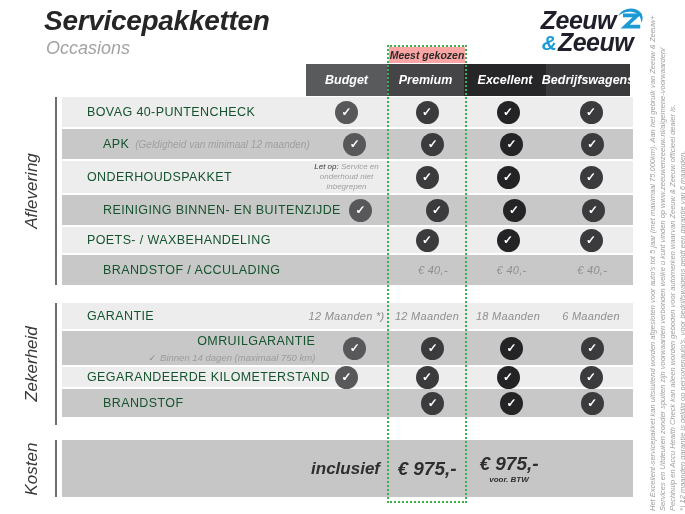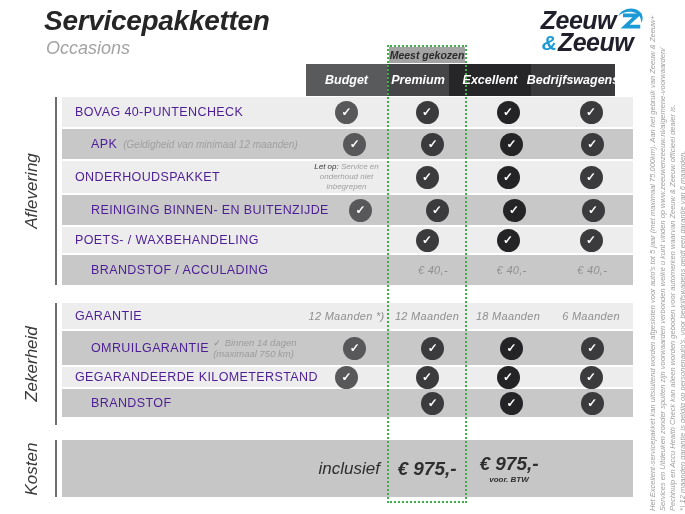--- a/index.html
+++ b/index.html
@@ -16,61 +16,61 @@
   .logo-word{font-size:25px;font-weight:bold;font-style:italic;color:#20202c;letter-spacing:-0.5px;}
   .logo-mark{width:27px;height:24px;margin-left:1px;margin-top:-4px;}
   .logo-amp{font-size:21px;font-weight:bold;font-style:italic;color:#1b9ad6;margin-right:1px;}
   .logo-row2{margin-top:-3px;margin-left:1px;}
 
   
   .col-headers{position:absolute;left:306px;top:64px;height:32px;display:flex;z-index:3;}
   .colh{display:flex;align-items:center;justify-content:center;color:#fff;
         font-weight:bold;font-style:italic;font-size:12.5px;}
   .colh0{width:81px;background:#595a5c;}
-  .colh1{width:62px;background:#454547;}
+  .colh1{width:77px;background:#454547;}
   .colh2{width:82px;background:#262628;}
   .colh3{width:84px;background:#3a3a3c;}
 
   
   .premium-outline{position:absolute;left:387px;top:45px;width:80px;height:458px;
                    border:2px dotted #3fae4e;box-sizing:border-box;z-index:6;pointer-events:none;}
-  .badge{position:absolute;left:389px;top:47px;width:76px;height:16px;background:#a3a3a3;z-index:7;
+  .badge{position:absolute;left:389px;top:47px;width:76px;height:16px;background:#fca5a5;z-index:7;
          display:flex;align-items:center;justify-content:center;
          font-size:10.5px;font-weight:bold;font-style:italic;color:#2b2b2b;white-space:nowrap;}
 
   
   .group-bar{position:absolute;left:55px;width:2px;background:#6e6e6e;}
   .group-label{position:absolute;left:12px;width:40px;display:flex;align-items:center;justify-content:center;}
   .group-label span{transform:rotate(-90deg);white-space:nowrap;font-size:17px;
                     font-style:italic;color:#3a3a3a;}
 
   
   .section{position:absolute;left:62px;width:571px;}
   .trow{display:flex;margin-bottom:2px;}
   .light{background:#ededed;}
   .dark{background:#c8c8c8;padding-left:16px;}
   .lbl{width:244px;display:flex;align-items:center;padding-left:13px;box-sizing:border-box;gap:6px;}
-  .lbl.col{align-items:center;justify-content:center;gap:4px;}
-  .lbl-main{font-size:12.5px;color:#4c1d95;letter-spacing:0.4px;white-space:nowrap;}
+  .lbl.col{flex-direction:column;align-items:flex-end;justify-content:center;gap:4px;}
+  .lbl-main{font-size:12.5px;color:#14532d;letter-spacing:0.4px;white-space:nowrap;margin-left:12px;}
   .lbl-note{font-size:10px;font-style:italic;color:#9f9f9f;white-space:nowrap;}
   .sub-line{font-size:9.5px;font-style:italic;color:#9b9b9b;}
   .sub-check{font-style:normal;color:#8a8a8a;margin-right:4px;font-size:9px;}
   .cell{display:flex;align-items:center;justify-content:center;}
   .cw0{width:81px;}.cw1{width:80px;}.cw2{width:82px;}.cw3{width:84px;}
   .chk{width:23px;height:23px;border-radius:50%;display:flex;align-items:center;justify-content:center;
        color:#fff;font-size:12px;font-weight:bold;}
   .c0{background:#58585a;}.c1{background:#3b3b3d;}.c2{background:#242426;}.c3{background:#3b3b3d;}
   .val{font-size:11px;font-style:italic;color:#8f8f8f;letter-spacing:0.3px;white-space:nowrap;}
   .bnote{font-size:8px;line-height:1.25;text-align:center;color:#9f9f9f;font-style:italic;padding:0 3px;}
   .bnote .nb{color:#3a3a3a;font-weight:normal;}
 
   
   .kosten{position:absolute;left:62px;top:440px;width:571px;height:57px;background:#c6c6c6;
           display:flex;align-items:center;}
-  .k-incl{width:325px;text-align:right;font-size:17px;font-weight:normal;font-style:italic;
+  .k-incl{width:325px;text-align:right;font-size:17px;font-weight:bold;font-style:italic;
           color:#2e2e2e;padding-right:7px;box-sizing:border-box;}
   .k-cell{display:flex;flex-direction:column;align-items:center;justify-content:center;}
   .k-price{font-size:19px;font-weight:bold;font-style:italic;color:#2e2e2e;white-space:nowrap;}
   .k-note{font-size:8px;font-weight:bold;font-style:italic;color:#2e2e2e;margin-top:0px;}
 
   
   .fine-print{position:absolute;left:648px;top:511px;width:451px;transform:rotate(-90deg);
               transform-origin:0 0;color:#a0a0a0;font-size:7.5px;font-style:italic;line-height:1.35;}
   .fine-print div{white-space:nowrap;}
 </style>

